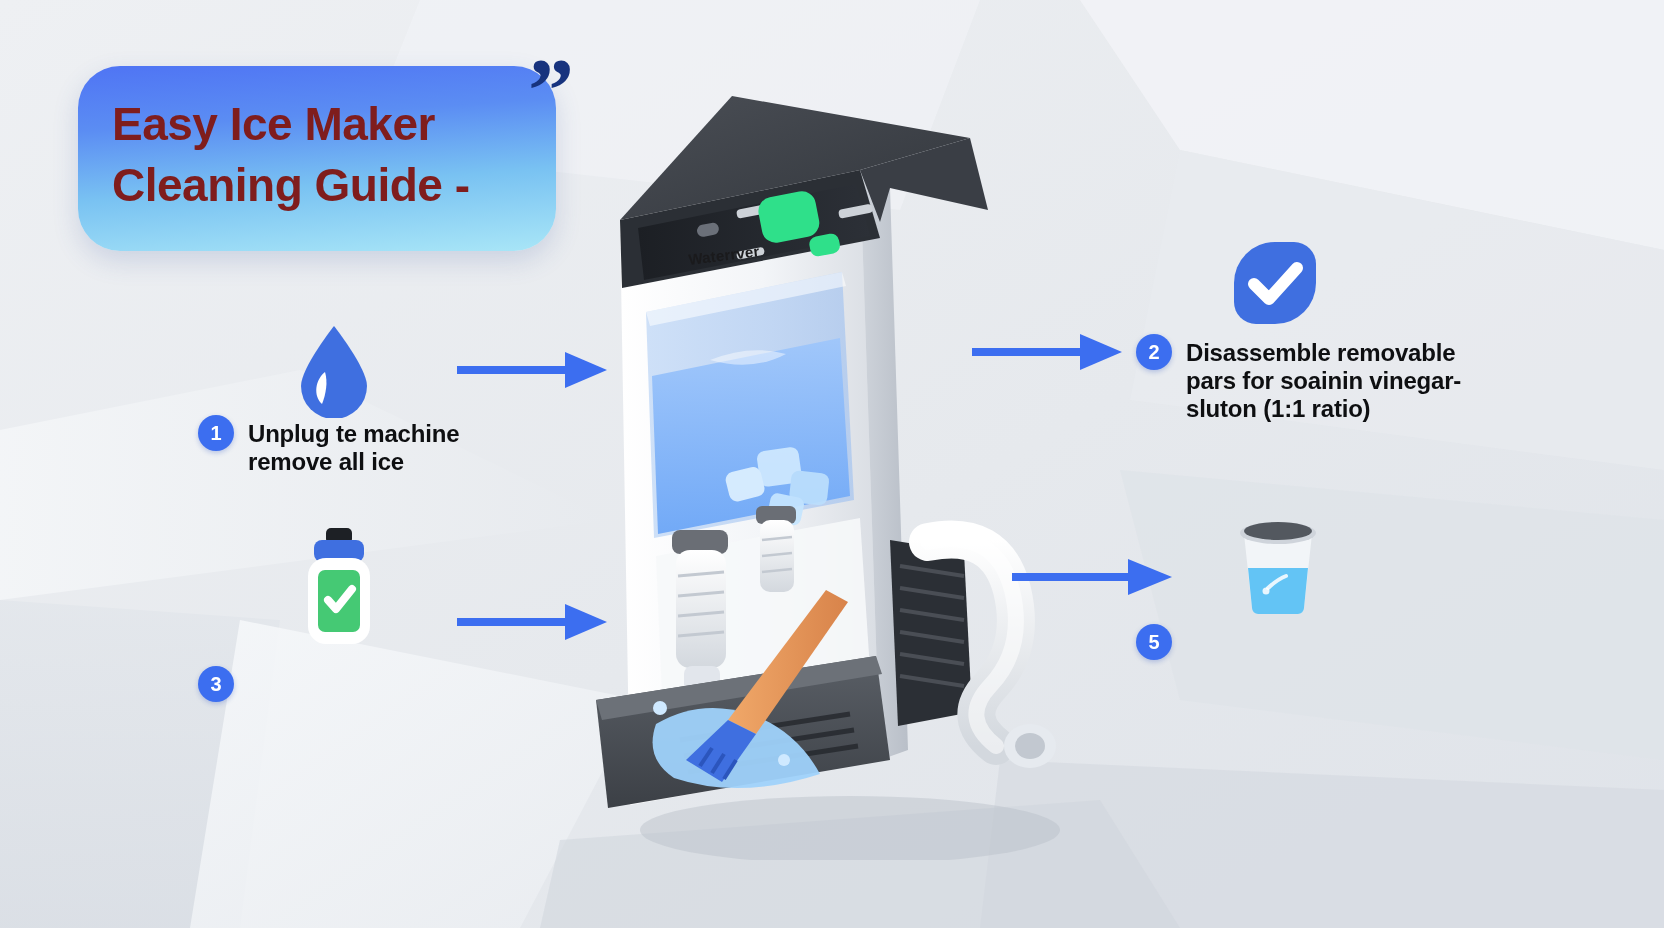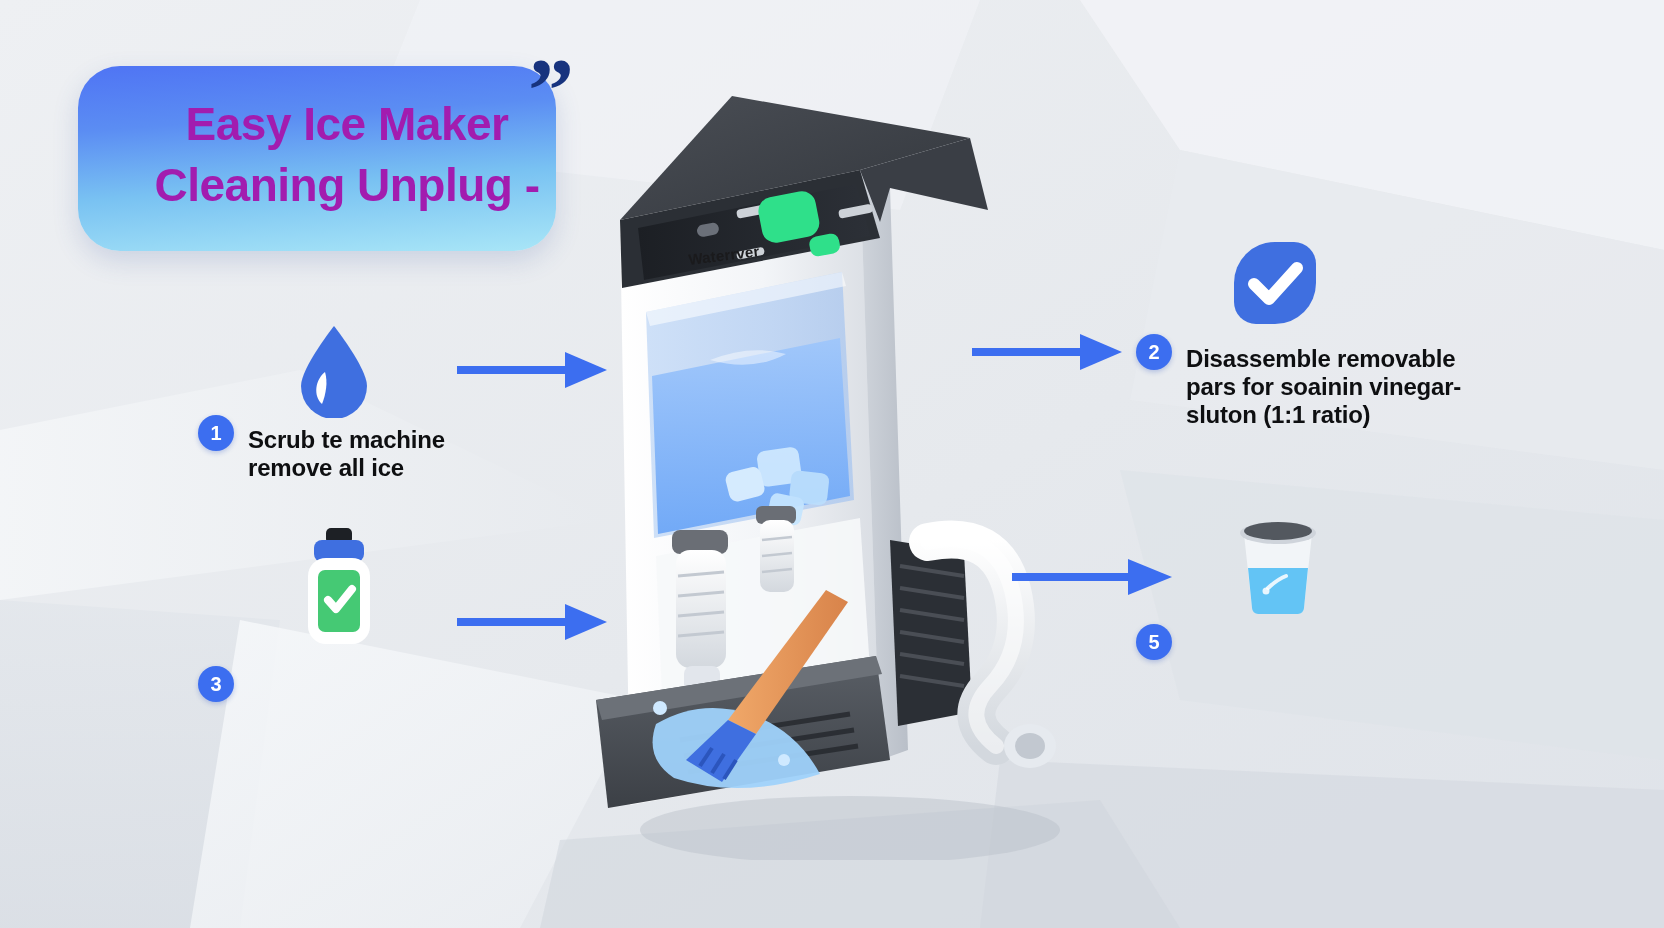--- a/index.html
+++ b/index.html
@@ -15,42 +15,41 @@
 
   
   .title-badge{
     position:absolute;left:78px;top:66px;width:478px;height:185px;
     border-radius:42px;
     background:linear-gradient(176deg,#4f74f4 0%,#5b8df3 30%,#79c2f2 62%,#a9e6f7 100%);
     box-shadow:0 10px 26px rgba(60,90,160,.18);
   }
   .title-text{
     position:absolute;left:112px;top:94px;width:470px;
-    font-size:46px;line-height:1.32;font-weight:bold;color:#a21caf;
+    font-size:46px;line-height:1.32;font-weight:bold;color:#7f1d1d;
     letter-spacing:-.5px;
-    text-align:center;
   }
   .title-text .l2{display:block;}
   .quote-glyph{
     position:absolute;left:528px;top:44px;
     font-size:92px;font-weight:bold;color:#17337e;line-height:1;
     font-family:"Liberation Serif","DejaVu Serif",serif;
   }
   .step-icon{position:absolute;}
   .step-row{position:absolute;display:flex;align-items:flex-start;}
   .badge-num{
     width:36px;height:36px;border-radius:50%;
     background:#3c6ef0;color:#fff;font-size:20px;font-weight:bold;
     display:flex;align-items:center;justify-content:center;
     flex:0 0 auto;box-shadow:0 2px 5px rgba(40,80,190,.28);
   }
   .step-text{
     margin-left:14px;font-size:24px;font-weight:bold;color:#0e0f11;
     line-height:1.17;letter-spacing:-.2px;white-space:pre-line;
-    margin-top:11px;
+    margin-top:5px;
   }
 
   
   .arrow{position:absolute;}
 
   
   .drop-icon{width:78px;height:96px;}
   .check-sq{width:86px;height:86px;}
   .bottle{width:86px;height:118px;}
   .cup{width:92px;height:102px;}
@@ -98,21 +97,21 @@
       <polygon points="1120,470 1664,520 1664,760 1180,700" fill="#dfe3e9" opacity=".8"></polygon>
       <polygon points="1000,760 1664,790 1664,928 980,928" fill="#d5dae1" opacity=".7"></polygon>
       <polygon points="420,0 980,0 900,210 360,150" fill="#f2f4f7" opacity=".55"></polygon>
       <polygon points="560,840 1100,800 1180,928 540,928" fill="#cfd5dd" opacity=".55"></polygon>
     </svg>
   </div>
 
   <div class="title-badge"></div>
   <div class="title-text">
     <span>Easy Ice Maker</span>
-    <span class="l2">Cleaning Unplug -</span>
+    <span class="l2">Cleaning Guide -</span>
   </div>
   <div class="quote-glyph">”</div>
 
   <div class="machine">
     <svg width="560" height="800" viewBox="0 0 560 800">
       <defs>
         <linearGradient id="bodyG" x1="0" y1="0" x2="1" y2="0">
           <stop offset="0%" stop-color="#ffffff"></stop>
           <stop offset="55%" stop-color="#f3f5f8"></stop>
           <stop offset="100%" stop-color="#d9dde3"></stop>
@@ -271,21 +270,21 @@
   </div>
 
   <div class="step-icon" style="left:295px;top:322px;">
     <svg class="drop-icon" viewBox="0 0 78 96">
       <path d="M39 4 C39 4 72 46 72 64 A33 33 0 0 1 6 64 C6 46 39 4 39 4 Z" fill="#3f6fe0"></path>
       <path d="M30 50 C20 58 18 74 27 82 C31 72 33 60 30 50 Z" fill="#ffffff"></path>
     </svg>
   </div>
   <div class="step-row" style="left:198px;top:415px;width:330px;">
     <div class="badge-num">1</div>
-    <div class="step-text">Scrub te machine
+    <div class="step-text">Unplug te machine
 remove all ice</div>
   </div>
 
   <div class="step-icon" style="left:1232px;top:240px;">
     <svg class="check-sq" viewBox="0 0 86 86">
       <path d="M43 2 H62 A22 22 0 0 1 84 24 V43 A41 41 0 0 1 43 84 H24 A22 22 0 0 1 2 62 V43 A41 41 0 0 1 43 2 Z" fill="#3f6fe0"></path>
       <path d="M22 44 L37 59 L65 28" fill="none" stroke="#ffffff" stroke-width="12" stroke-linecap="round" stroke-linejoin="round"></path>
     </svg>
   </div>
   <div class="step-row" style="left:1136px;top:334px;width:420px;">

